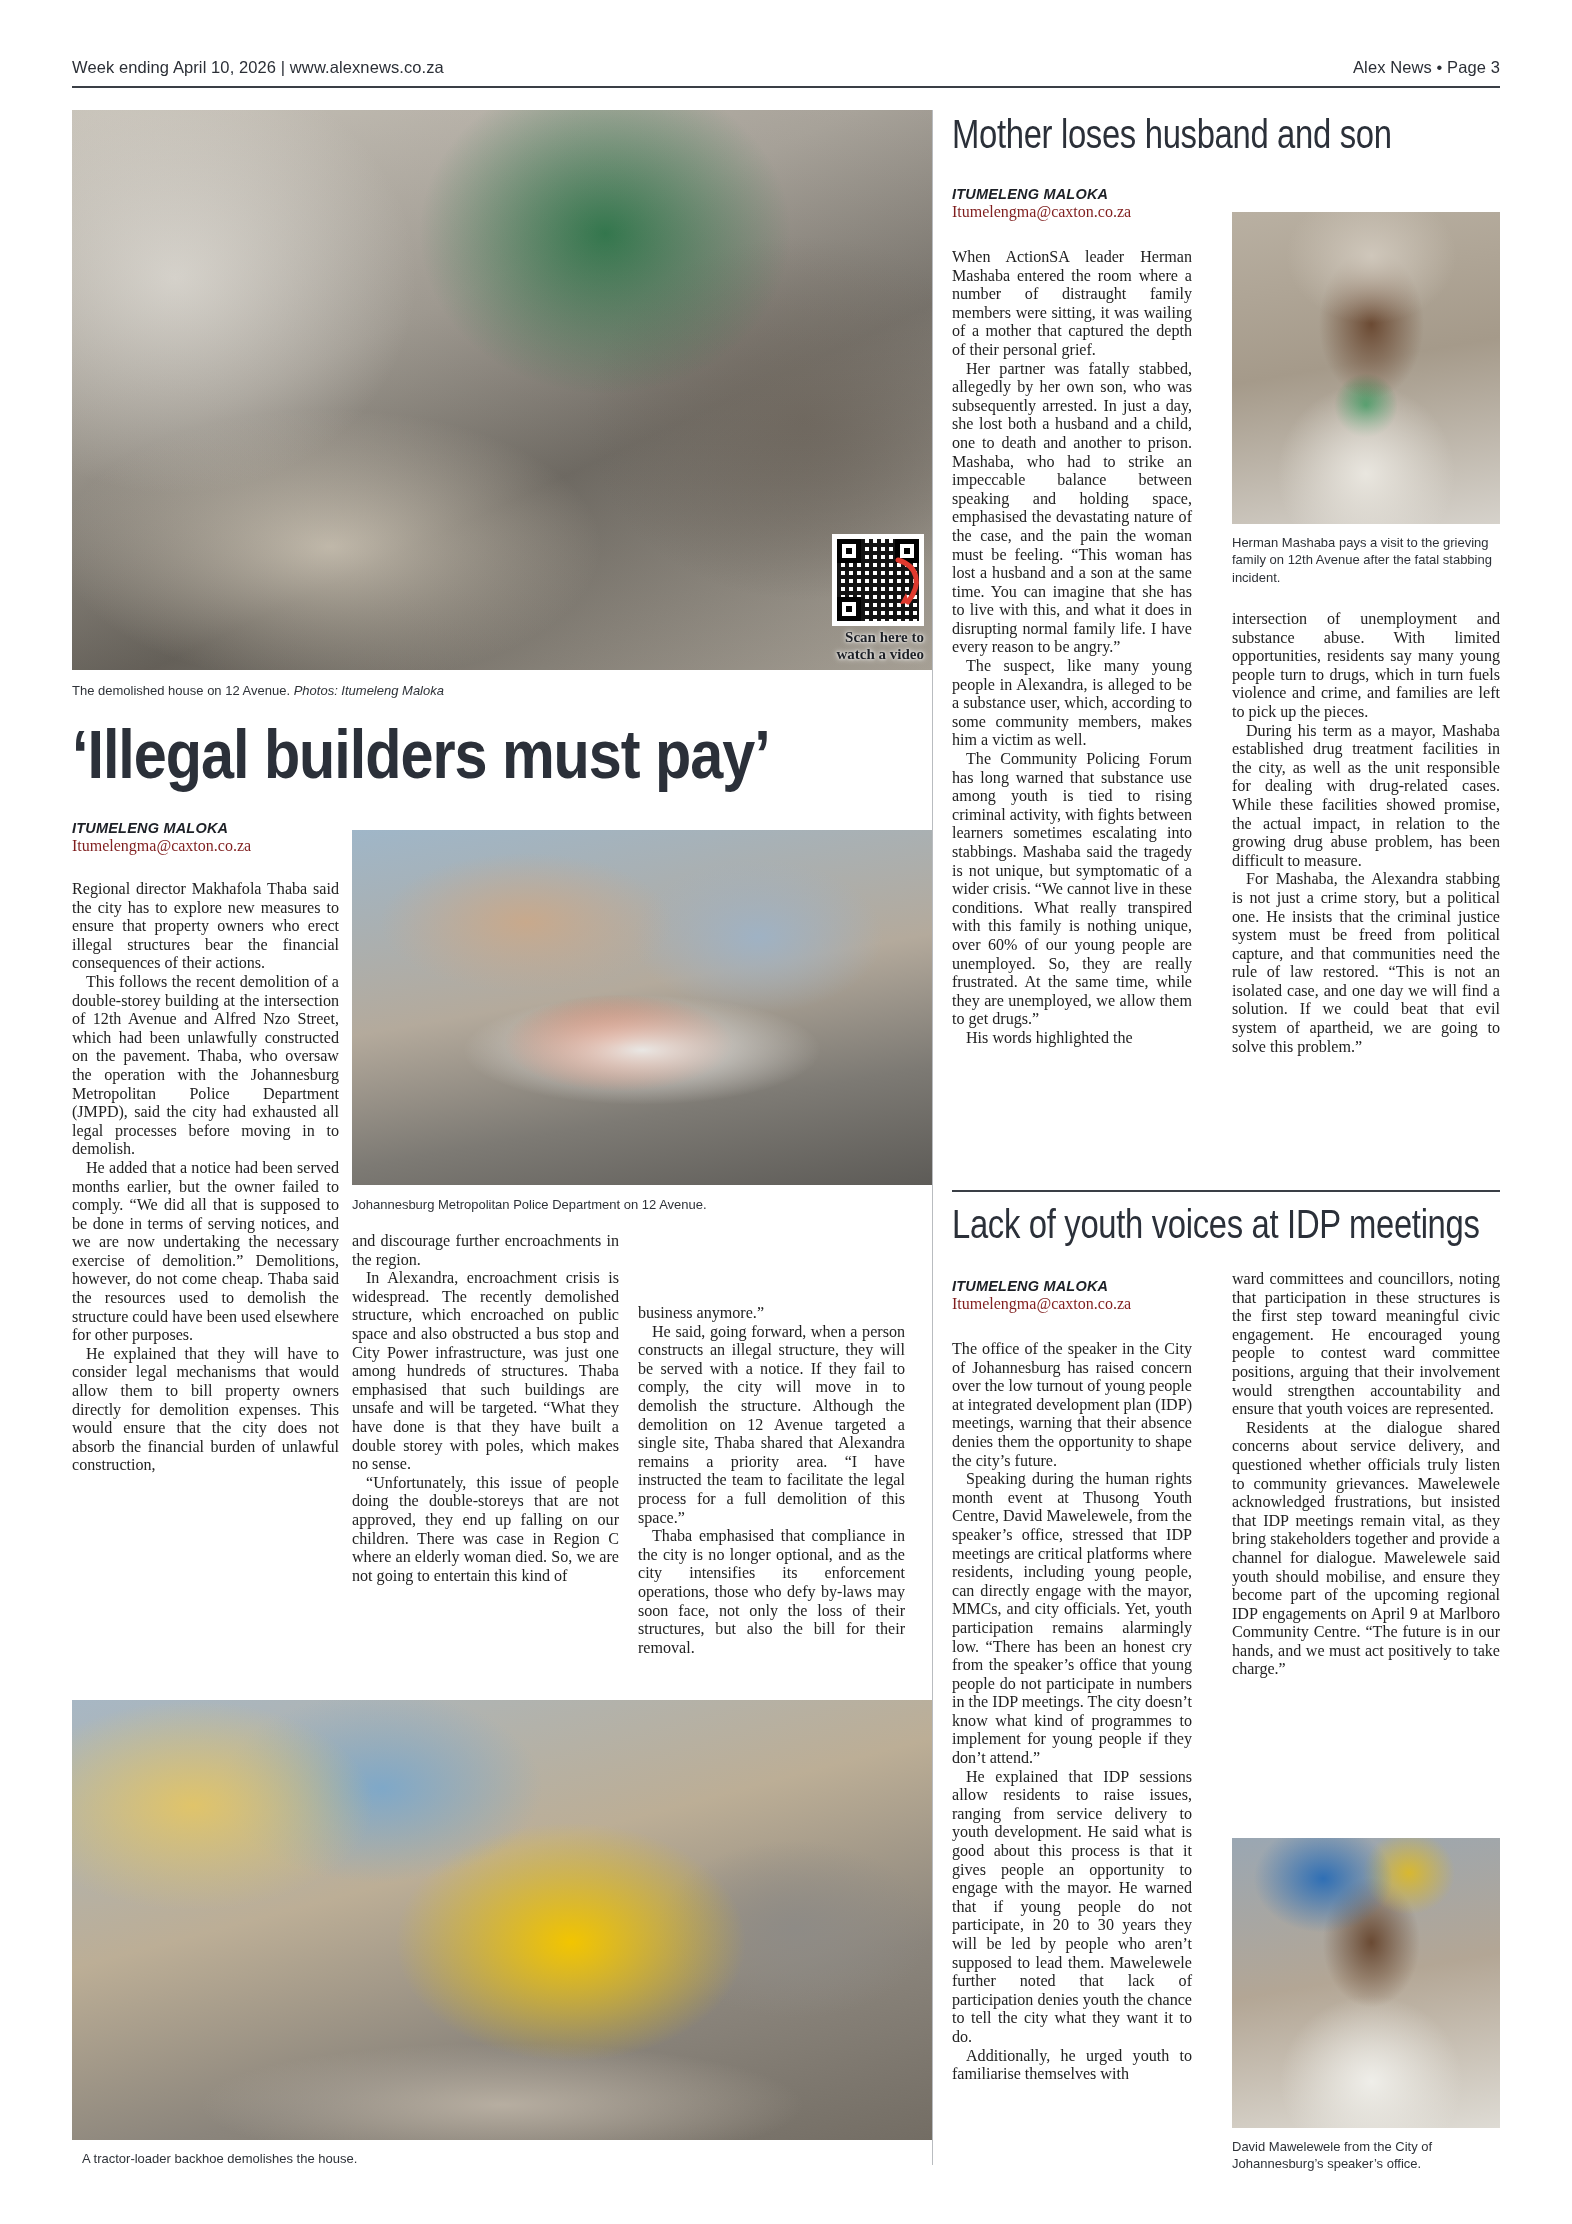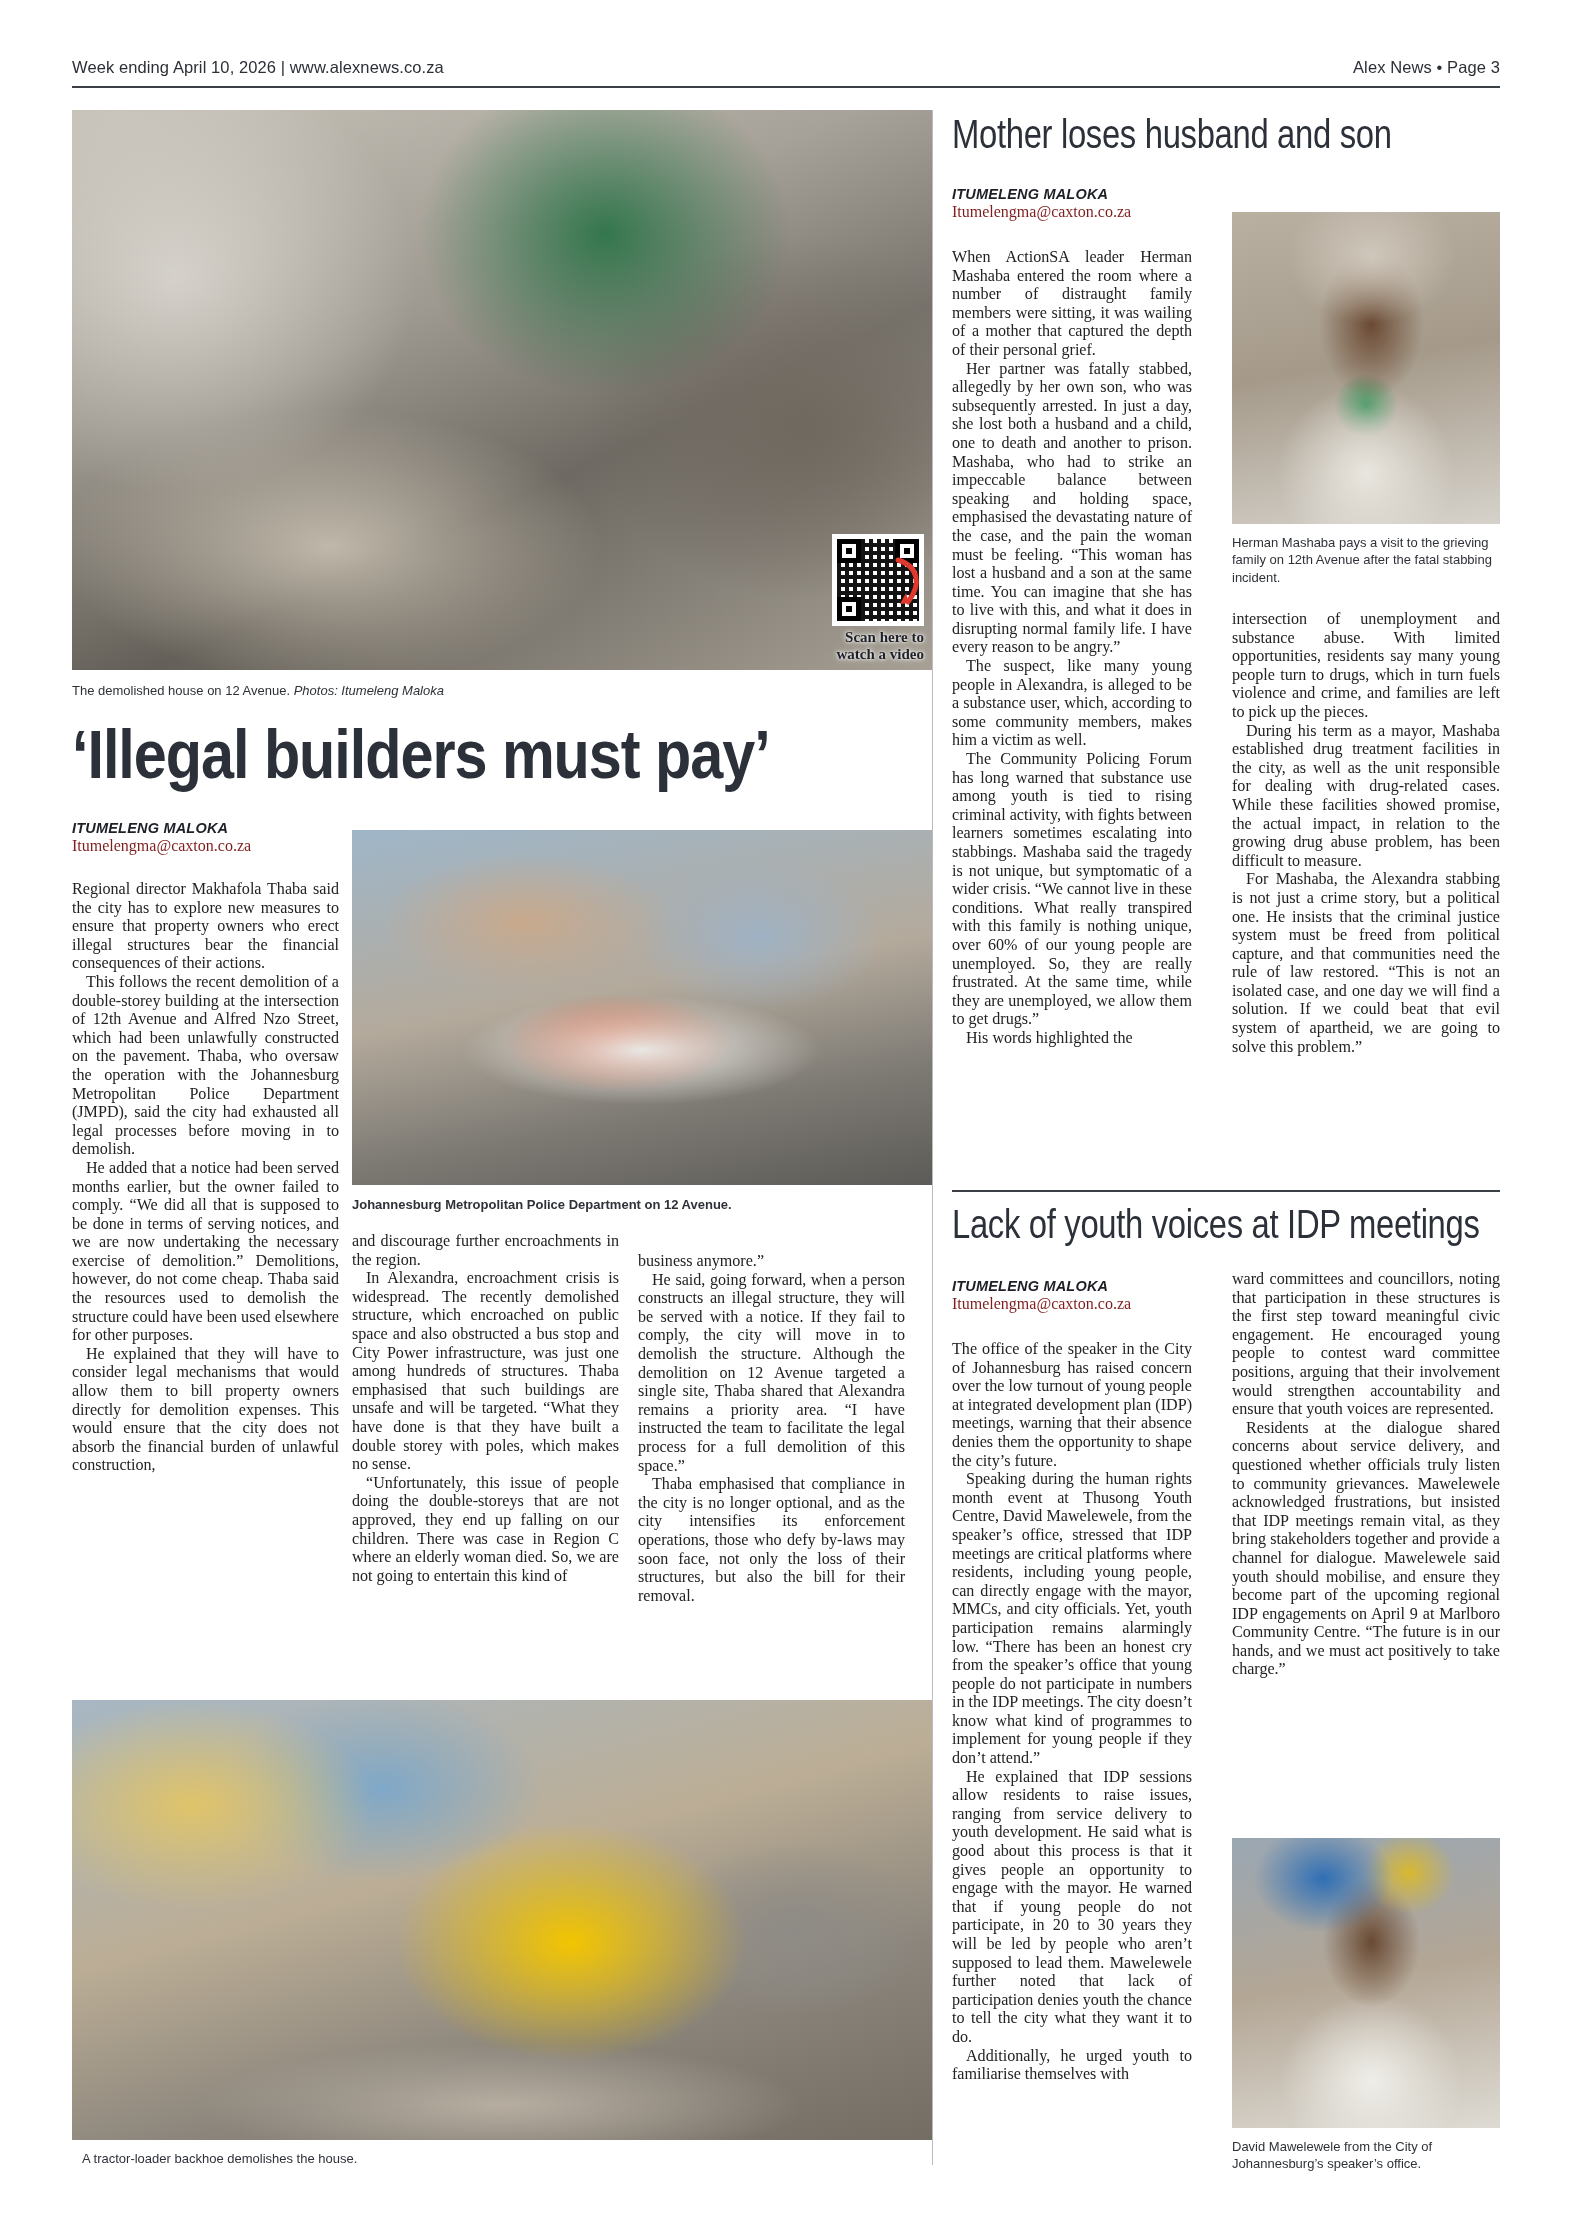--- a/index.html
+++ b/index.html
@@ -195,31 +195,31 @@
   </div>
 
   <div class="body-col" style="position:absolute; left:72px; top:880px; width:267px; height:360px;">
     <p class="first">Regional director Makhafola Thaba said the city has to explore new measures to ensure that property owners who erect illegal structures bear the financial consequences of their actions.</p>
     <p>This follows the recent demolition of a double-storey building at the intersection of 12th Avenue and Alfred Nzo Street, which had been unlawfully constructed on the pavement. Thaba, who oversaw the operation with the Johannesburg Metropolitan Police Department (JMPD), said the city had exhausted all legal processes before moving in to demolish.</p>
     <p>He added that a notice had been served months earlier, but the owner failed to comply. “We did all that is supposed to be done in terms of serving notices, and we are now undertaking the necessary exercise of demolition.” Demolitions, however, do not come cheap. Thaba said the resources used to demolish the structure could have been used elsewhere for other purposes.</p>
     <p>He explained that they will have to consider legal mechanisms that would allow them to bill property owners directly for demolition expenses. This would ensure that the city does not absorb the financial burden of unlawful construction,</p>
   </div>
 
   <div class="photo ph-police" style="left:352px; top:830px; width:580px; height:355px;"></div>
-  <div class="caption" style="position:absolute; left:352px; top:1196px; width:580px;font-weight:bold;">Johannesburg Metropolitan Police Department on 12 Avenue.</div>
+  <div class="caption" style="position:absolute; left:352px; top:1196px; width:580px;">Johannesburg Metropolitan Police Department on 12 Avenue.</div>
 
   <div class="body-col" style="position:absolute; left:72px; top:1248px; width:267px; height:430px;"></div>
 
   <div class="body-col" style="position:absolute; left:352px; top:1232px; width:267px; height:450px;">
     <p class="first">and discourage further encroachments in the region.</p>
     <p>In Alexandra, encroachment crisis is widespread. The recently demolished structure, which encroached on public space and also obstructed a bus stop and City Power infrastructure, was just one among hundreds of structures. Thaba emphasised that such buildings are unsafe and will be targeted. “What they have done is that they have built a double storey with poles, which makes no sense.</p>
     <p>“Unfortunately, this issue of people doing the double-storeys that are not approved, they end up falling on our children. There was case in Region C where an elderly woman died. So, we are not going to entertain this kind of</p>
   </div>
 
-  <div class="body-col" style="position:absolute; left:638px; top:1252px; width:267px; height:450px;">
+  <div class="body-col" style="position:absolute; left:638px; top:1304px; width:267px; height:450px;">
     <p class="first">business anymore.”</p>
     <p>He said, going forward, when a person constructs an illegal structure, they will be served with a notice. If they fail to comply, the city will move in to demolish the structure. Although the demolition on 12 Avenue targeted a single site, Thaba shared that Alexandra remains a priority area. “I have instructed the team to facilitate the legal process for a full demolition of this space.”</p>
     <p>Thaba emphasised that compliance in the city is no longer optional, and as the city intensifies its enforcement operations, those who defy by-laws may soon face, not only the loss of their structures, but also the bill for their removal.</p>
   </div>
 
   <div class="photo ph-backhoe" style="left:72px; top:1700px; width:860px; height:440px;"></div>
   <div class="caption" style="position:absolute; left:82px; top:2150px; width:860px;">A tractor-loader backhoe demolishes the house.</div>
 
   <div class="vrule" style="left:932px; top:110px; height:2055px;"></div>
 

